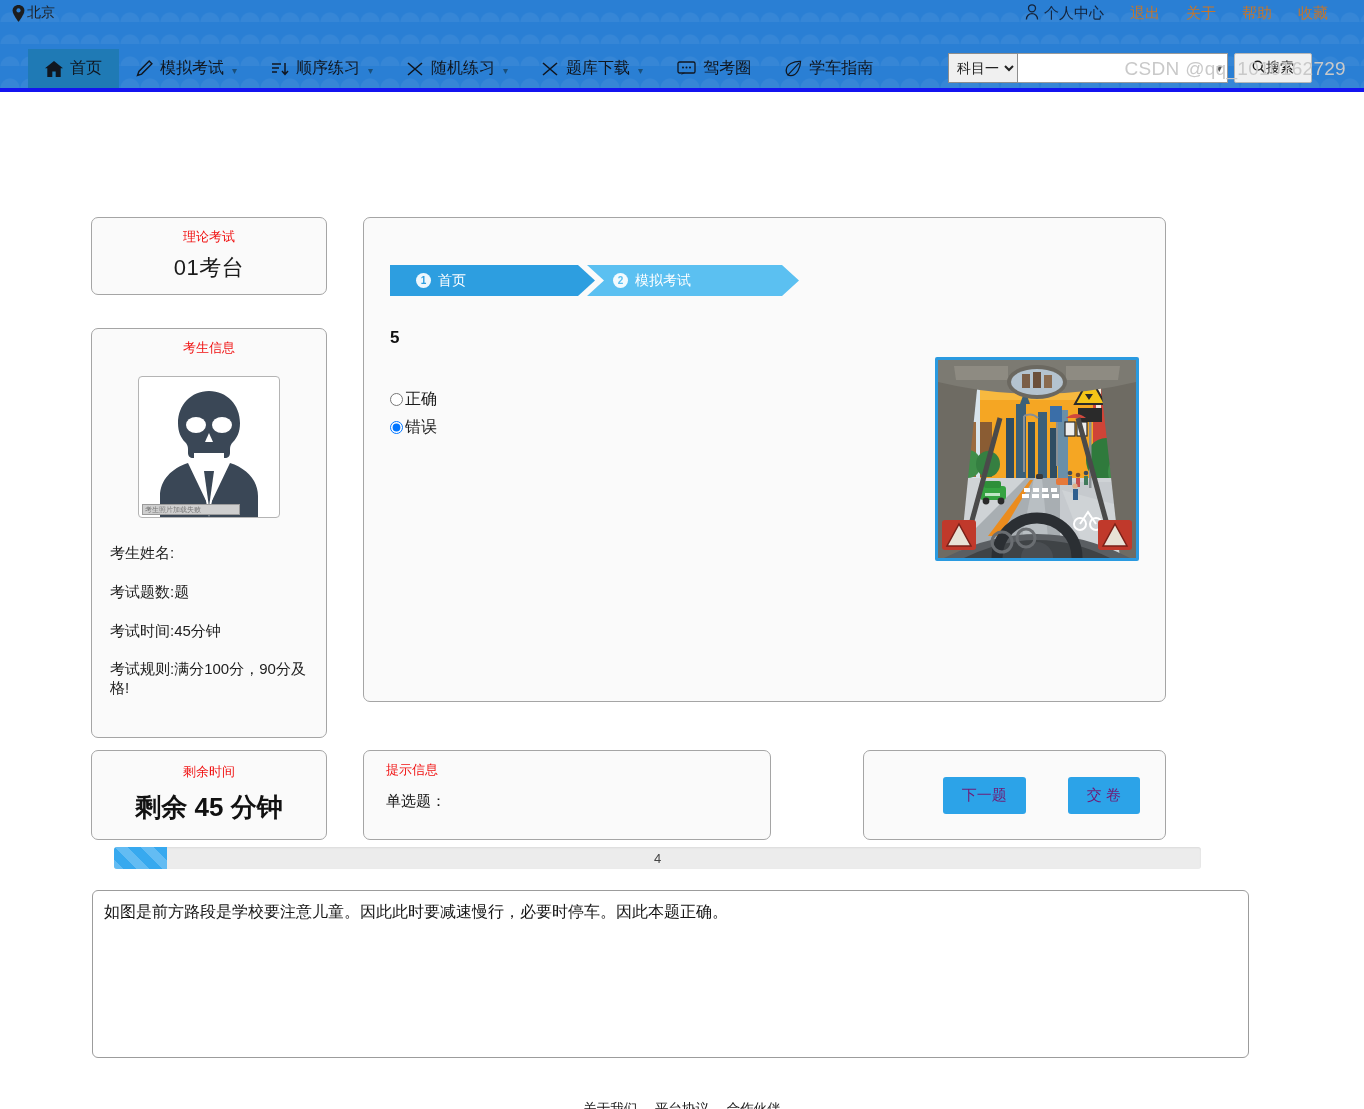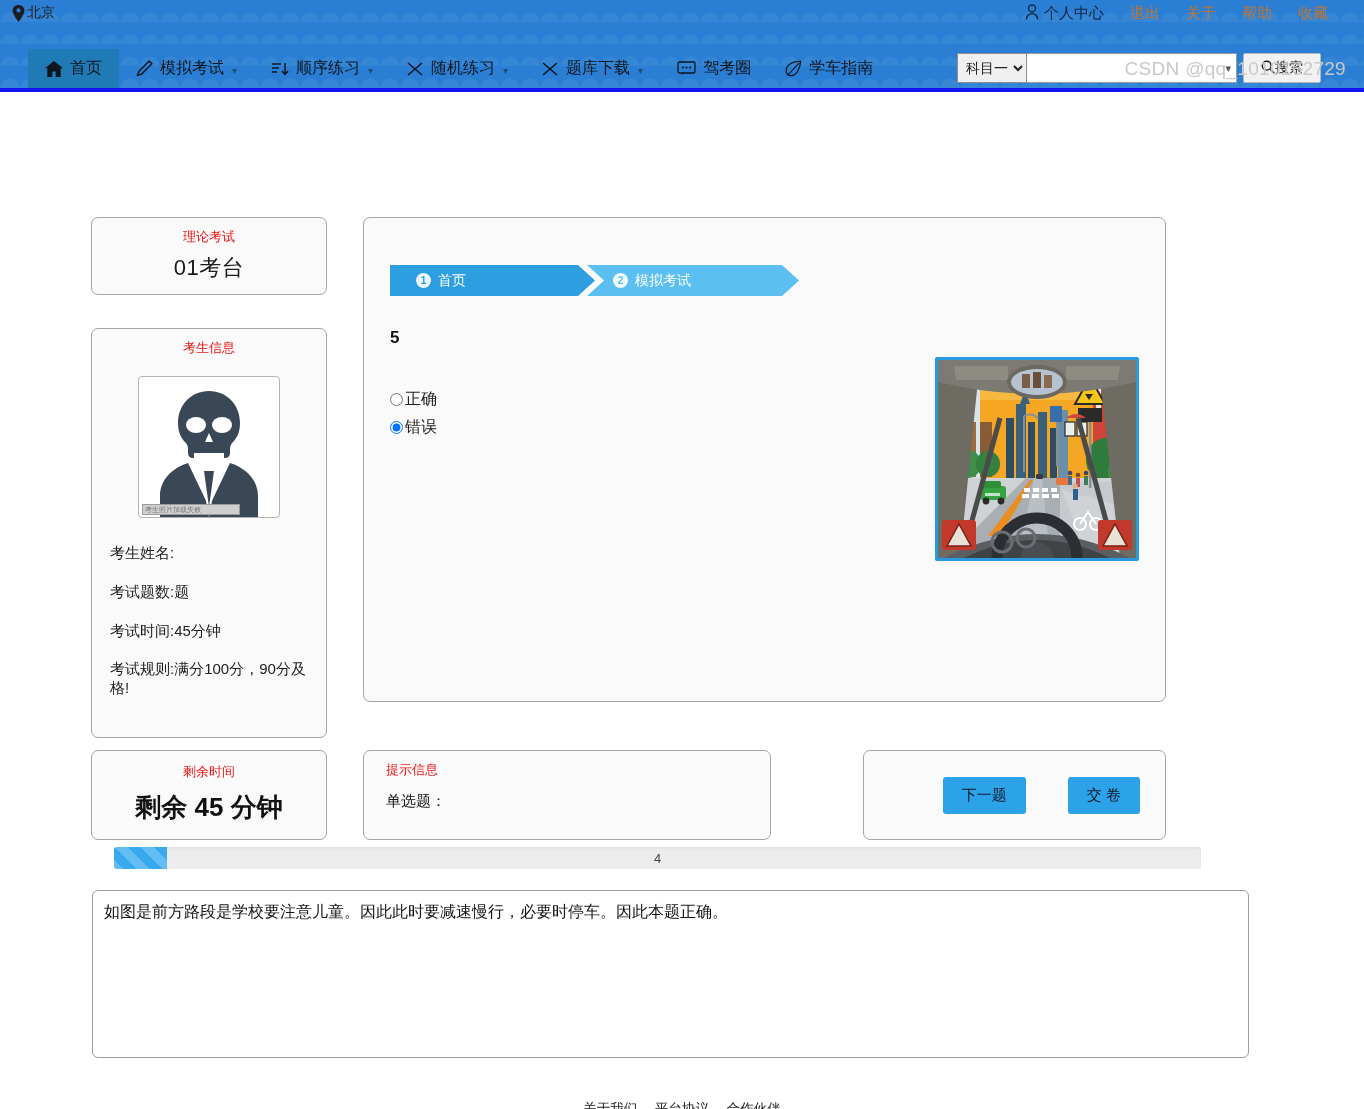--- a/index.html
+++ b/index.html
@@ -80,21 +80,21 @@
     font-size: 10px;
     color: #1a4f7a;
     margin-left: 1px;
     transform: translateY(2px);
   }
   .nav-ico { display: inline-flex; align-items: center; }
 
   
   .searchgroup {
     position: absolute;
-    right: 43px; top: 53px;
+    right: 52px; top: 53px;
     display: flex;
     align-items: stretch;
     height: 30px;
   }
   .subject-select {
     font-family: "Liberation Sans", sans-serif;
     font-size: 14px;
     height: 30px;
     border: 1px solid #8d8d8d;
     background: #f0f0f0;
@@ -337,21 +337,21 @@
     width: 303px;
     height: 90px;
     display: flex;
     align-items: center;
     justify-content: flex-end;
     padding-right: 25px;
     gap: 42px;
   }
   .btn-blue {
     background: #2ca3e8;
-    color: #0f172a;
+    color: #701a75;
     border: none;
     border-radius: 3px;
     font-size: 15px;
     padding: 9px 19px;
     cursor: pointer;
     font-family: "Liberation Sans", sans-serif;
   }
 
   
   .progress-outer {

